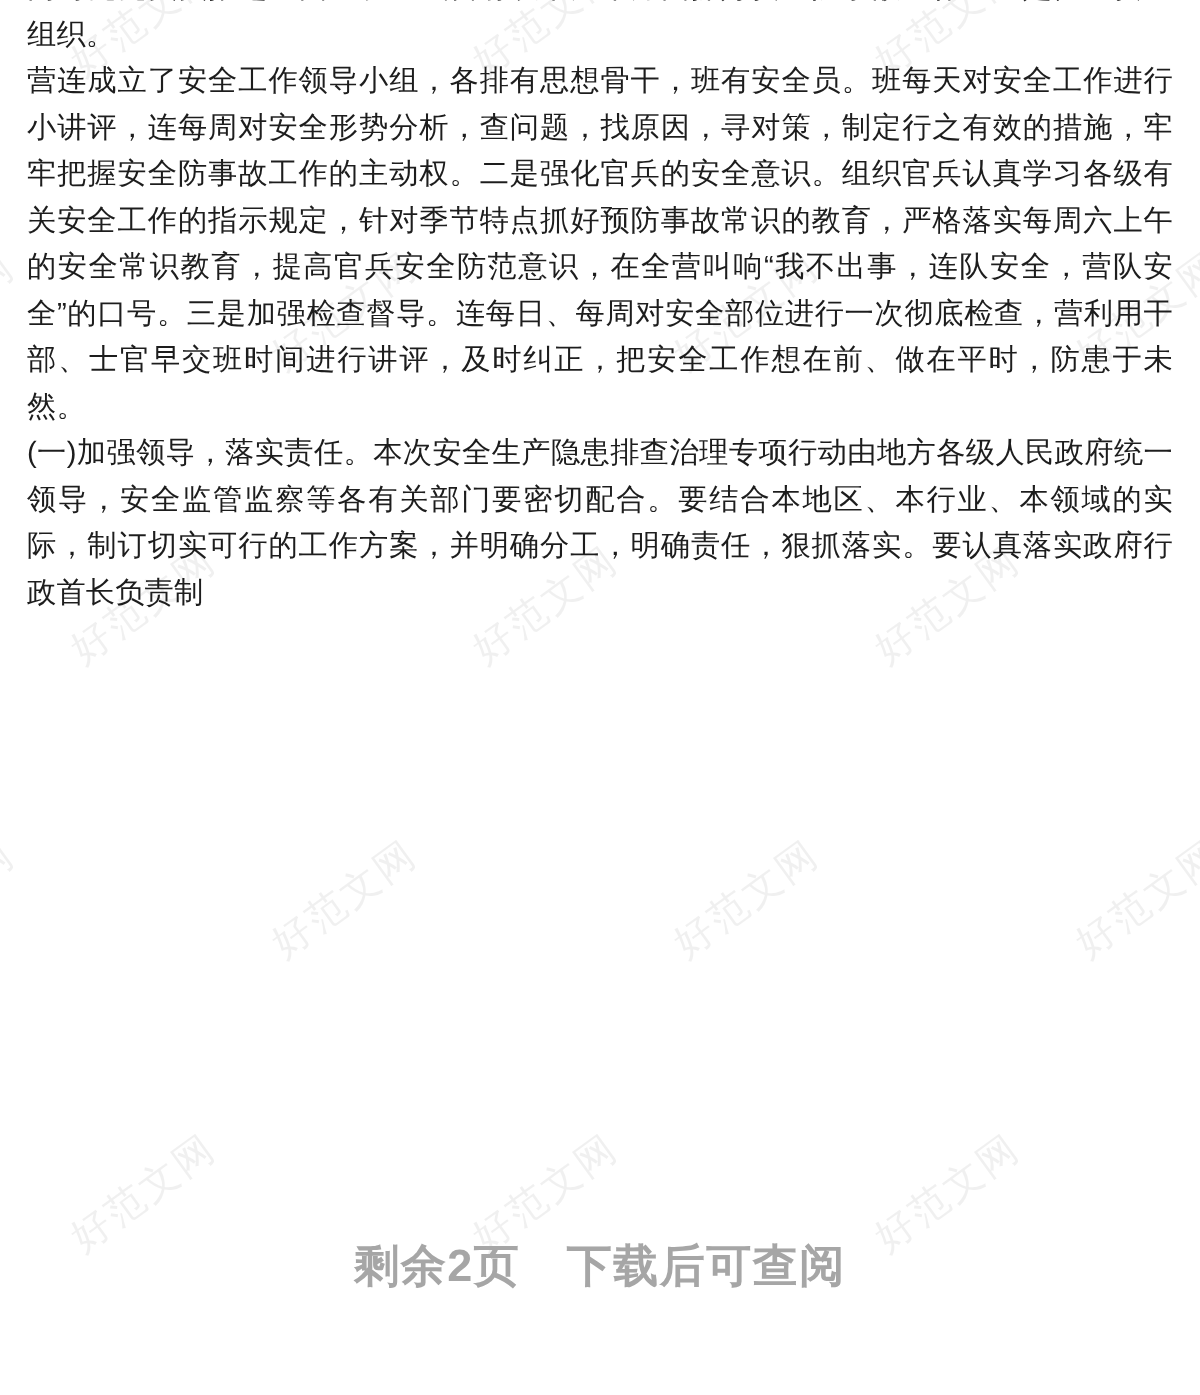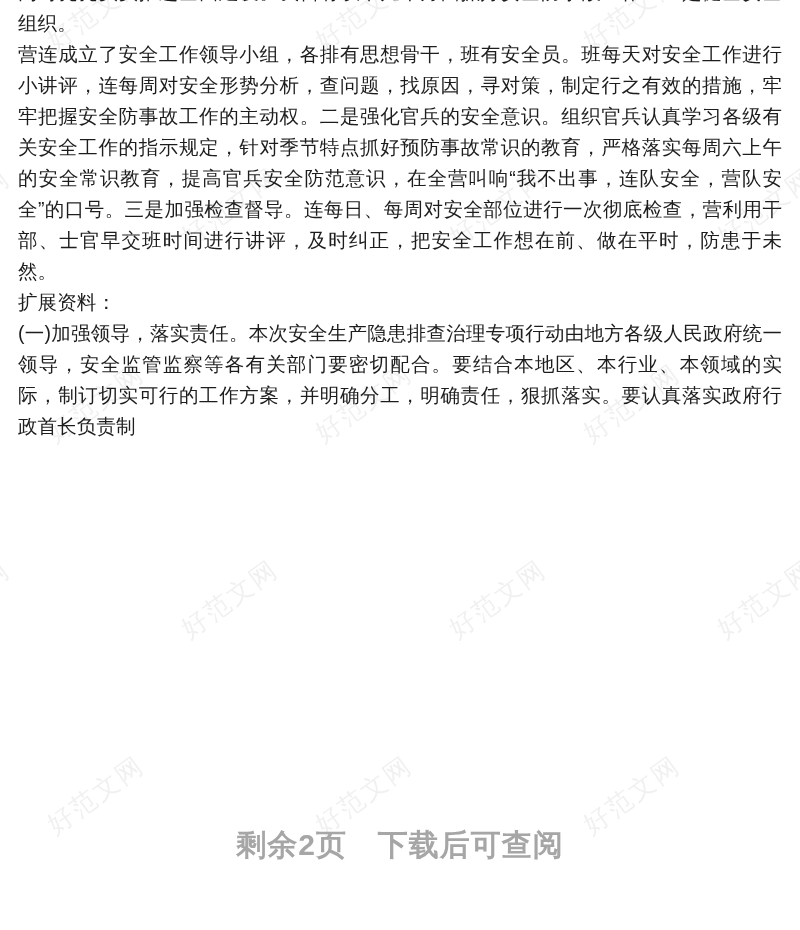--- a/index.html
+++ b/index.html
@@ -112,21 +112,20 @@
       <span class="watermark-mark" style="left: 442px; top: 618px; color: rgb(0, 0, 0);">好范文网</span>
       <span class="watermark-mark" style="left: 710px; top: 618px; color: rgb(0, 0, 0);">好范文网</span>
       <span class="watermark-mark" style="left: 40px; top: 814px; color: rgb(0, 0, 0);">好范文网</span>
       <span class="watermark-mark" style="left: 308px; top: 814px; color: rgb(0, 0, 0);">好范文网</span>
       <span class="watermark-mark" style="left: 576px; top: 814px; color: rgb(0, 0, 0);">好范文网</span>
     </div>
 
   <div id="doc-body">
     <p class="doc-para clipped-top">同时扎扎实实推进全面建设。我营有以下几个方面抓好安全防事故工作：一是健全安全组织。</p>
     <p class="doc-para">营连成立了安全工作领导小组，各排有思想骨干，班有安全员。班每天对安全工作进行小讲评，连每周对安全形势分析，查问题，找原因，寻对策，制定行之有效的措施，牢牢把握安全防事故工作的主动权。二是强化官兵的安全意识。组织官兵认真学习各级有关安全工作的指示规定，针对季节特点抓好预防事故常识的教育，严格落实每周六上午的安全常识教育，提高官兵安全防范意识，在全营叫响“我不出事，连队安全，营队安全”的口号。三是加强检查督导。连每日、每周对安全部位进行一次彻底检查，营利用干部、士官早交班时间进行讲评，及时纠正，把安全工作想在前、做在平时，防患于未然。</p>
-    <p class="doc-para">扩展资料：</p>
     <p class="doc-para">(一)加强领导，落实责任。本次安全生产隐患排查治理专项行动由地方各级人民政府统一领导，安全监管监察等各有关部门要密切配合。要结合本地区、本行业、本领域的实际，制订切实可行的工作方案，并明确分工，明确责任，狠抓落实。要认真落实政府行政首长负责制</p>
   </div>
 
   <div id="footer-notice">
     <span class="notice-text">剩余2页</span>
     <span class="notice-gap"></span>
     <span class="notice-text">下载后可查阅</span>
   </div>
 
 </div>

